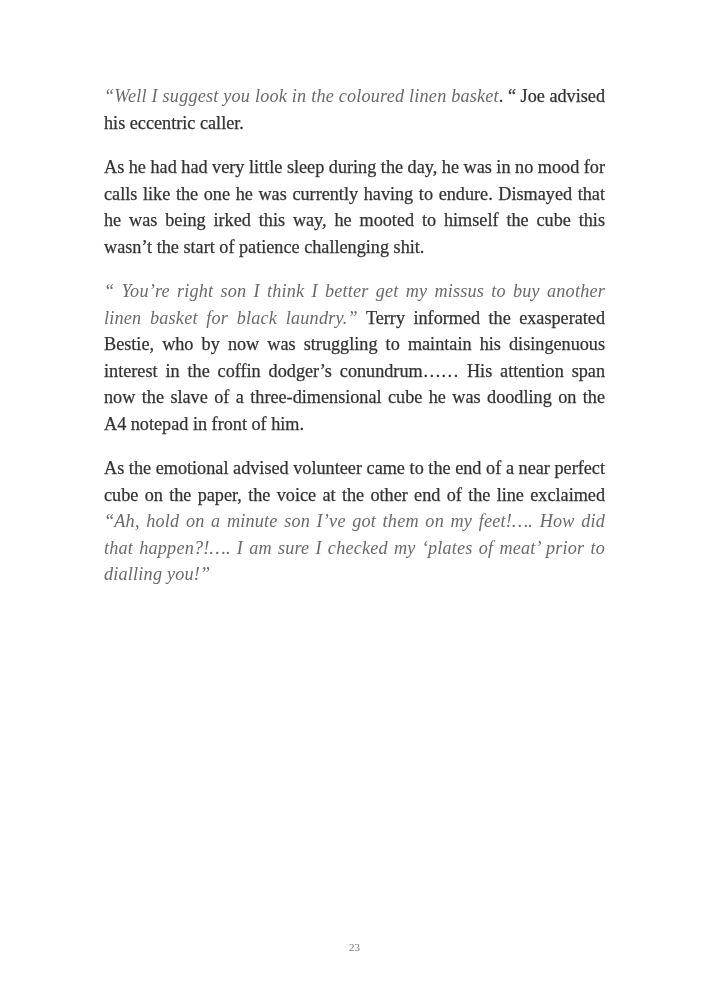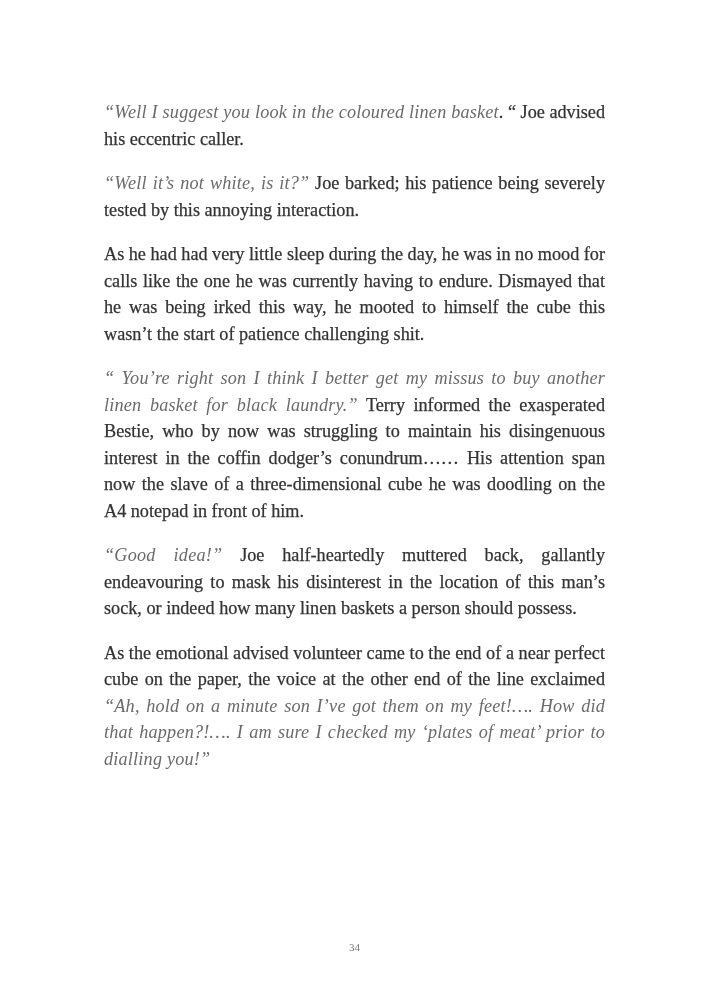--- a/index.html
+++ b/index.html
@@ -4,21 +4,21 @@
 <style>
   html, body { margin: 0; padding: 0; background: #ffffff; }
   body { width: 709px; height: 992px; position: relative; overflow: hidden; }
   .page { position: absolute; left: 104px; top: 83px; width: 501px; }
   .para {
     font-family: "Liberation Serif", "DejaVu Serif", serif;
     font-size: 18.2px;
     line-height: 26.5px;
     color: #333333;
     text-align: justify;
-    margin: 16px 0 18px 0;
+    margin: 0 0 18px 0;
     -webkit-text-stroke: 0.25px #333333;
   }
   .para .dlg {
     font-style: italic;
     color: #6a6a6a;
     -webkit-text-stroke: 0;
     font-weight: normal;
     letter-spacing: 0.2px;
   }
   .page-number {
@@ -28,24 +28,22 @@
     font-size: 11px; color: #777777;
   }
 </style>
 </head>
 <body>
 
 <div class="page">
   <p class="para"><span class="dlg">“Well I suggest you look in the coloured linen basket</span><span>. “ Joe advised his eccentric caller.</span></p>
 
 
-  <p class="para"><span class="dlg">“Well it’s not white, is it?”</span><span> Joe barked; his patience being severely tested by this annoying interaction.</span></p>
 
   <p class="para"><span>As he had had very little sleep during the day, he was in no mood for calls like the one he was currently having to endure. Dismayed that he was being irked this way, he mooted to himself the cube this wasn’t the start of patience challenging shit.</span></p>
 
   <p class="para"><span class="dlg">“ You’re right son I think I better get my missus to buy another linen basket for black laundry.”</span><span> Terry informed the exasperated Bestie, who by now was struggling to maintain his disingenuous interest in the coffin dodger’s conundrum…… His attention span now the slave of a three-dimensional cube he was doodling on the A4 notepad in front of him.</span></p>
 
-  <p class="para"><span class="dlg">“Good idea!”</span><span> Joe half-heartedly muttered back, gallantly endeavouring to mask his disinterest in the location of this man’s sock, or indeed how many linen baskets a person should possess.</span></p>
 
   <p class="para"><span>As the emotional advised volunteer came to the end of a near perfect cube on the paper, the voice at the other end of the line exclaimed </span><span class="dlg">“Ah, hold on a minute son I’ve got them on my feet!…. How did that happen?!…. I am sure I checked my ‘plates of meat’ prior to dialling you!”</span></p>
 </div>
 
-<div class="page-number">34</div>
+<div class="page-number">23</div>
 
 </body></html>

